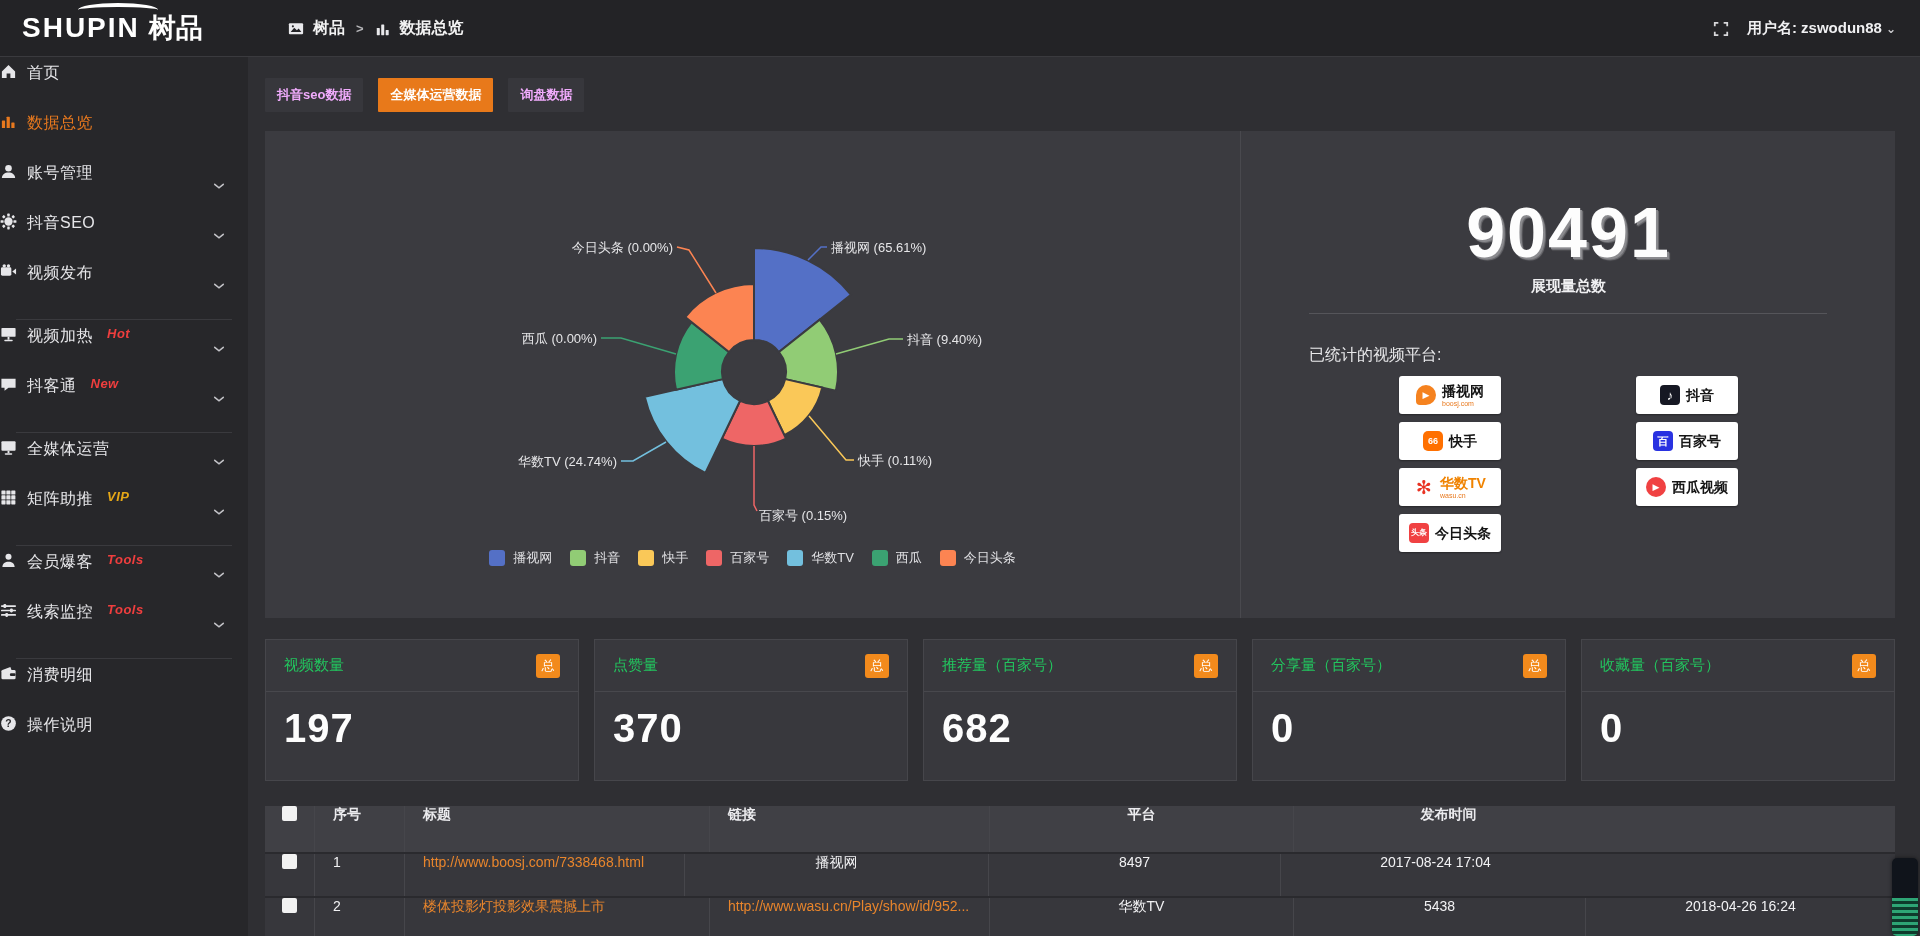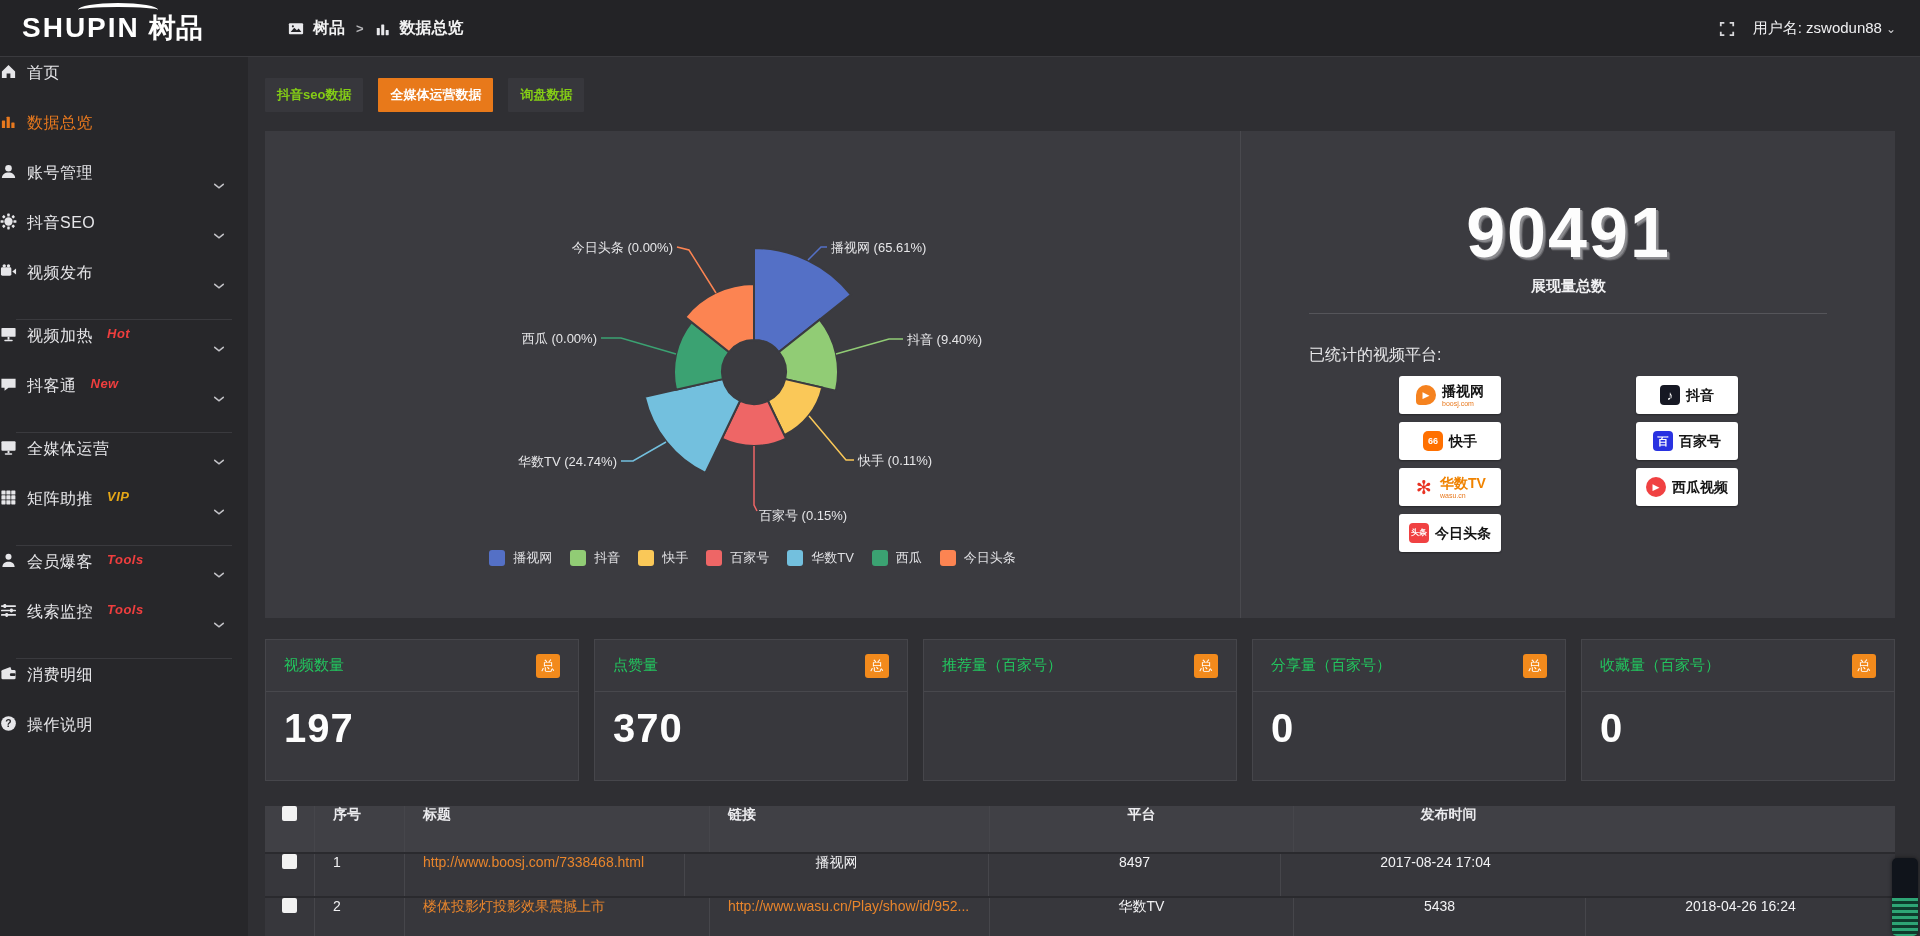--- a/index.html
+++ b/index.html
@@ -13,39 +13,39 @@
   .logo-text { font-size:28px; font-weight:900; letter-spacing:2px; color:#fff; }
   .logo-cjk { font-size:27px; font-weight:900; color:#fff; margin-left:9px; }
   .logo-arc { position:absolute; left:56px; top:-7px; width:80px; height:14px;
     border-top:4px solid #fff; border-radius:50% 50% 0 0; }
   .breadcrumb { position:absolute; left:288px; top:0; height:57px; display:flex; align-items:center; gap:9px; }
   .breadcrumb .bc-label { font-size:16px; font-weight:bold; color:#f2f2f2; }
   .bc-sep { color:#b5b5b8; font-size:13px; font-weight:bold; margin:0 2px; }
   .bc-icon { display:inline-flex; color:#e9e9ec; }
   .userarea { position:absolute; right:24px; top:0; height:57px; display:flex; align-items:center; gap:18px; }
   .fs-icon { display:inline-flex; color:#d7d7da; cursor:pointer; }
-  .user-name { font-size:15px; font-weight:normal; color:#f0f0f2; cursor:pointer; }
+  .user-name { font-size:15px; font-weight:bold; color:#f0f0f2; cursor:pointer; }
   .user-caret { color:#cfcfd2; font-size:12px; margin-left:4px; }
 
   
   .sidebar { position:absolute; left:0; top:57px; width:248px; height:879px;
     background:#27272a; padding-top:6px; z-index:4; }
   .side-item { position:relative; height:50px; display:flex; align-items:flex-start;
     cursor:pointer; color:#e6e6e9; }
   .side-item .s-icon { width:17px; height:17px; margin-right:10px; display:inline-flex; flex:none; }
   .side-item .s-label { font-size:16px; letter-spacing:0.5px; }
   .side-item.active { color:#e8791e; }
   .s-badge { font-size:13px; font-weight:bold; font-style:italic; margin-left:14px; letter-spacing:0.5px; }
   .s-chev { position:absolute; right:22px; top:17px; width:14px; height:14px; color:#c3c3c7; }
   .side-div { height:1px; background:#3a3a3e; margin:6px 16px; }
 
   
   .tabs { position:absolute; left:265px; top:78px; display:flex; gap:15px; }
   .tab { height:34px; padding:0 12px; display:flex; align-items:center; font-size:13px;
-    font-weight:bold; background:#37373c; color:#84cc16; cursor:pointer; border-radius:1px; }
+    font-weight:bold; background:#37373c; color:#f0abfc; cursor:pointer; border-radius:1px; }
   .tab.active { background:#e8791a; color:#fff; }
 
   
   .panel { position:absolute; left:265px; top:131px; width:1630px; height:487px; background:#3b3b40; }
   .pie-area { position:absolute; left:0; top:0; width:975px; height:487px; }
   .legend { position:absolute; left:0; top:418px; width:975px; display:flex; justify-content:center; gap:18px; }
   .lg-item { display:flex; align-items:center; gap:8px; cursor:pointer; }
   .lg-swatch { width:16px; height:16px; border-radius:3px; }
   .lg-label { font-size:13px; color:#e0e0e3; }
 
@@ -466,20 +466,21 @@
         <span class="card-label">点赞量</span>
         <span class="card-badge">总</span>
       </div>
       <div class="card-value">370</div>
     </div>
     <div class="card">
       <div class="card-head">
         <span class="card-label">推荐量（百家号）</span>
         <span class="card-badge">总</span>
       </div>
+      <div class="card-value">682</div>
     </div>
     <div class="card">
       <div class="card-head">
         <span class="card-label">分享量（百家号）</span>
         <span class="card-badge">总</span>
       </div>
       <div class="card-value">0</div>
     </div>
     <div class="card">
       <div class="card-head">

